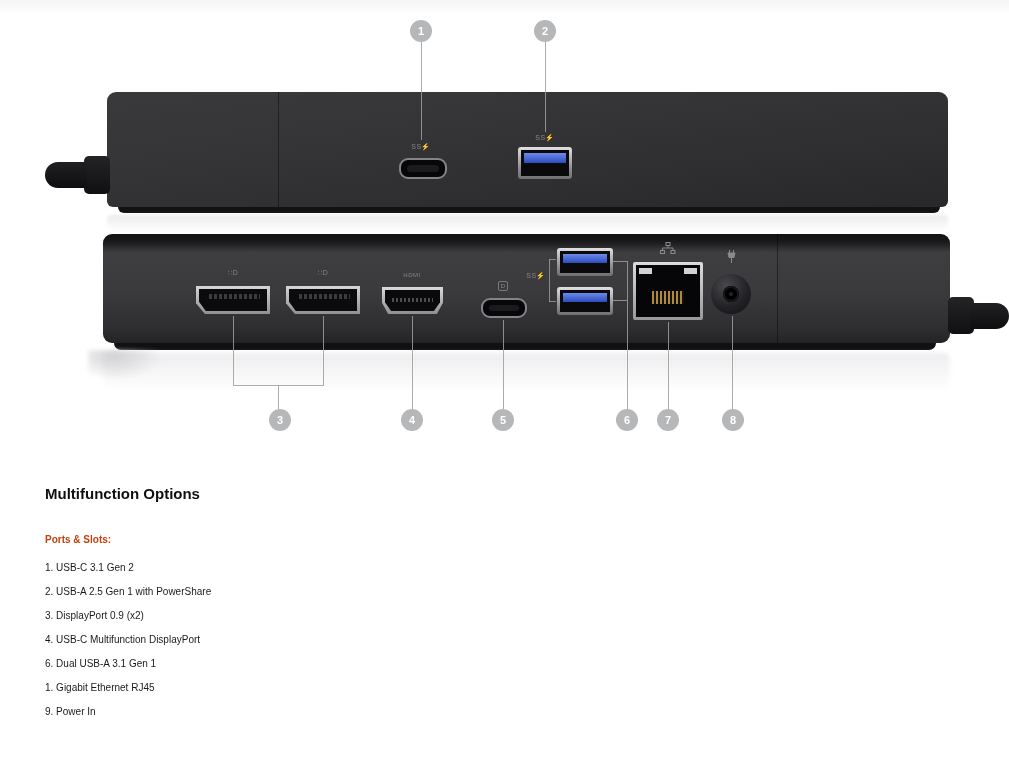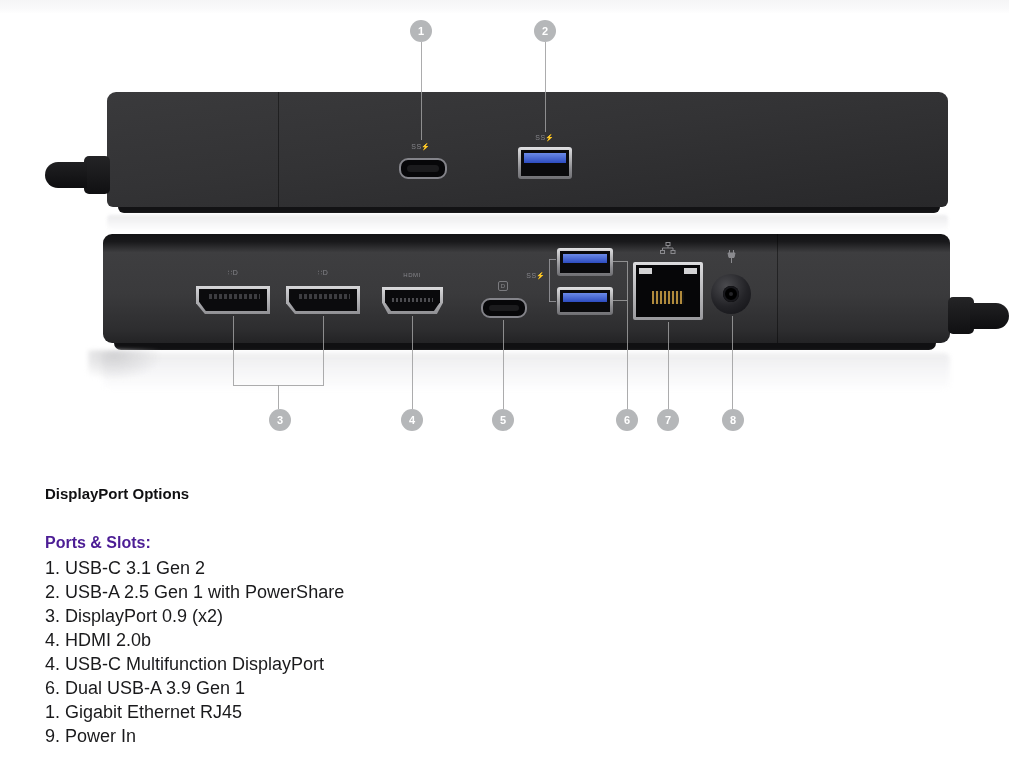--- a/index.html
+++ b/index.html
@@ -74,23 +74,23 @@
 
   
   .pwr{width:40px;height:40px;border-radius:50%;
       background:radial-gradient(circle at 38% 30%,#4a4a4e,#232327 55%,#101014 100%);}
   .pwr-hole{position:absolute;left:12px;top:12px;width:16px;height:16px;border-radius:50%;
       background:#000;box-shadow:inset 0 0 0 2px #17171b;}
   .pwr-pin{position:absolute;left:18px;top:18px;width:4px;height:4px;border-radius:50%;background:#242428;}
 
   
   .info-title{left:45px;top:485px;font-size:15px;font-weight:bold;color:#101012;}
-  .info-subtitle{left:45px;top:534px;font-size:16px;font-weight:bold;color:#4c1d95;}
+  .info-subtitle{left:45px;top:534px;font-size:10px;font-weight:bold;color:#c2410c;}
   .info-list{left:45px;top:556px;margin:0;padding:0;list-style:none;}
-  .info-list li{font-size:18px;line-height:24px;color:#1a1a1c;}
+  .info-list li{font-size:10px;line-height:24px;color:#1a1a1c;}
 </style>
 </head>
 <body>
 
 <div class="stage">
 
   <div class="abs top-band"></div>
 
   <div class="abs" style="left:0;top:0;width:1009px;height:460px;">
 
@@ -225,26 +225,25 @@
         <span>6</span>
       </div>
     <div class="abs cnum" style="left:657px;top:409px;">
         <span>7</span>
       </div>
     <div class="abs cnum" style="left:722px;top:409px;">
         <span>8</span>
       </div>
   </div>
 
-  <div class="abs info-title">DisplayPort Options</div>
+  <div class="abs info-title">Multifunction Options</div>
   <div class="abs info-subtitle">Ports &amp; Slots:</div>
   <ul class="abs info-list">
     <li>1. USB-C 3.1 Gen 2</li>
     <li>2. USB-A 2.5 Gen 1 with PowerShare</li>
     <li>3. DisplayPort 0.9 (x2)</li>
-    <li>4. HDMI 2.0b</li>
     <li>4. USB-C Multifunction DisplayPort</li>
-    <li>6. Dual USB-A 3.9 Gen 1</li>
+    <li>6. Dual USB-A 3.1 Gen 1</li>
     <li>1. Gigabit Ethernet RJ45</li>
     <li>9. Power In</li>
   </ul>
 
 </div>
 
 </body></html>

